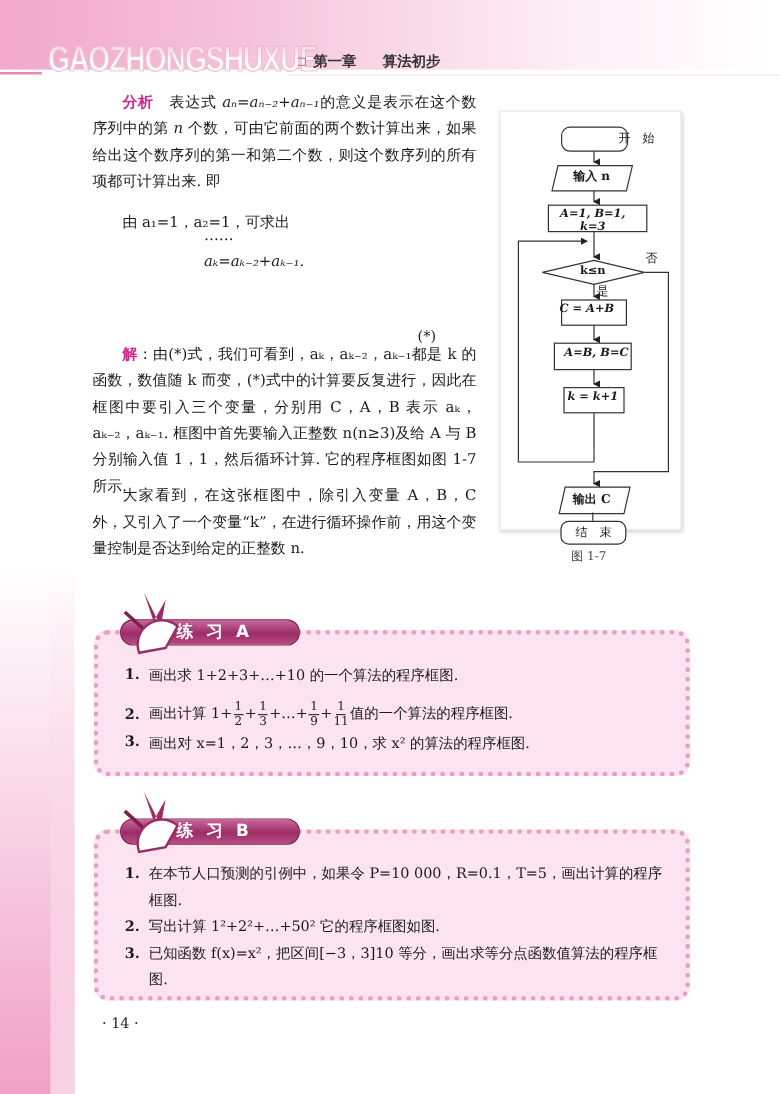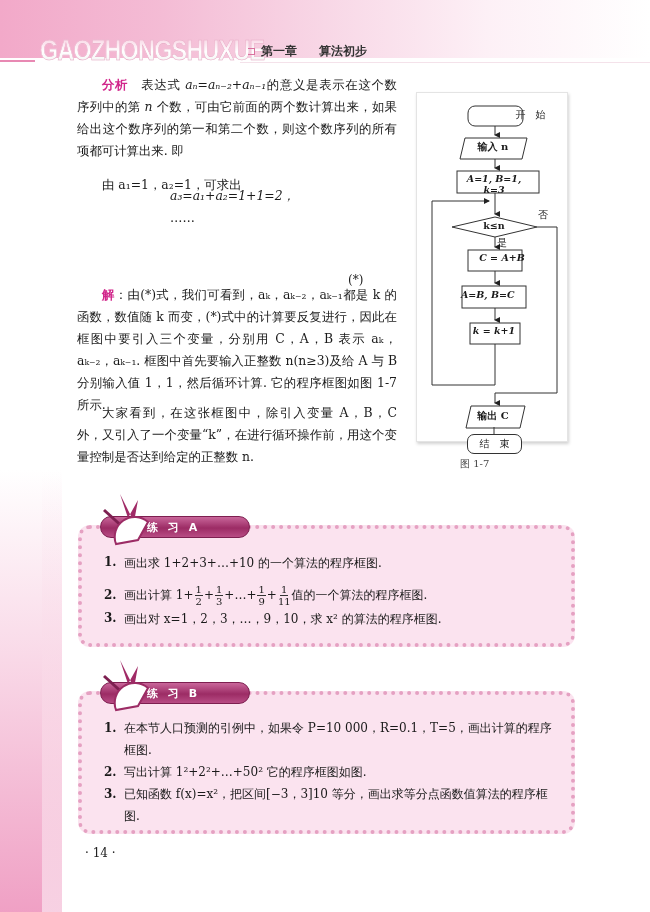--- a/index.html
+++ b/index.html
@@ -49,40 +49,40 @@
   .indent { text-indent: 25px; }
   .kw { color: #d1268b; font-family: "DejaVu Sans", sans-serif; font-weight: bold; }
   .m { font-style: italic; font-family: "DejaVu Serif", serif; }
   .eq-block { position: absolute; left: 170px; font-size: 12.4px; line-height: 22px; }
   .star { position: absolute; left: 348px; font-size: 12px; }
 
   .fig-frame {
     position: absolute; left: 416px; top: 92px; width: 152px; height: 350px;
     border: 1px solid #e4e4e4; box-shadow: 1px 2px 3px rgba(0,0,0,0.18); background: #fff;
   }
-  .fig-caption { position: absolute; left: 460px; top: 457px; font-size: 10px; color: #444; font-family: "DejaVu Serif", serif; }
+  .fig-caption { position: absolute; left: 476px; top: 457px; font-size: 10px; color: #444; font-family: "DejaVu Serif", serif; }
 
   .ex-box {
     position: absolute; left: 78px; width: 497px;
     background: #fbe3ef; border: 4px dotted #e5a1c2; border-radius: 12px;
   }
   .ex-a { top: 525px; height: 122px; }
   .ex-b { top: 691px; height: 143px; }
   .ex-items { position: absolute; left: 22px; right: 14px; font-size: 12px; }
   .ex-item { display: flex; }
   .ex-num { font-weight: bold; width: 20px; flex: none; font-family: "DejaVu Serif", serif; }
   .ex-txt { flex: 1; }
 
   .frac { display: inline-flex; flex-direction: column; align-items: center; vertical-align: middle; font-size: 10px; line-height: 11px; margin: 0 1px; }
   .frac .num { border-bottom: 1px solid #333; padding: 0 1px; }
   .badge-pill {
     position: absolute; height: 22px; border-radius: 11px;
     background: linear-gradient(180deg, #c9669a 0%, #9c2c65 55%, #b84c84 100%);
     border: 1px solid #7d1f50; color: #fff; font-family: "DejaVu Sans", sans-serif;
-    font-size: 11px; font-weight: bold; display: flex; align-items: center; padding-left: 46px;
+    font-size: 14px; font-weight: bold; display: flex; align-items: center; padding-left: 46px;
     letter-spacing: 3px;
   }
 
   .page-num { position: absolute; left: 85px; top: 846px; font-size: 12px; font-family: "DejaVu Serif", serif; color: #222; }
 </style>
 </head>
 <body>
 
 <div class="header-band"></div>
 <div class="header-rule"></div>
@@ -97,22 +97,22 @@
 
 <div class="left-strip"></div>
 <div class="left-strip2"></div>
 
 <div class="body-text p1 indent">
   <span class="kw">分析</span> <span>表达式 </span><span class="m">aₙ=aₙ₋₂+aₙ₋₁</span><span>的意义是表示在这个数序列中的第 </span><span class="m">n</span><span> 个数，可由它前面的两个数计算出来，如果给出这个数序列的第一和第二个数，则这个数序列的所有项都可计算出来. 即</span>
 </div>
 <div class="body-text indent" style="top:174px;">由 a₁=1，a₂=1，可求出</div>
 
 <div class="eq-block" style="top:185px;">
-  <div class="m">a₃=a₁+a₂=1+1=2，</div>
   <div>……</div>
+  <div class="m">aₖ=aₖ₋₂+aₖ₋₁.</div>
 </div>
 <div class="star" style="top:273px;">(*)</div>
 
 <div class="body-text indent" style="top:284px;">
   <span class="kw">解</span><span>：由(*)式，我们可看到，aₖ，aₖ₋₂，aₖ₋₁都是 k 的函数，数值随 k 而变，(*)式中的计算要反复进行，因此在框图中要引入三个变量，分别用 C，A，B 表示 aₖ，aₖ₋₂，aₖ₋₁. 框图中首先要输入正整数 n(n≥3)及给 A 与 B 分别输入值 1，1，然后循环计算. 它的程序框图如图 1-7 所示.</span>
 </div>
 <div class="body-text indent" style="top:402px;">大家看到，在这张框图中，除引入变量 A，B，C 外，又引入了一个变量“k”，在进行循环操作前，用这个变量控制是否达到给定的正整数 n.</div>
 
 <div class="fig-frame">
   <svg width="152" height="350" viewBox="0 0 152 350">
@@ -155,22 +155,22 @@
     </g>
   </svg>
 </div>
 
 <div style="position:absolute; left:467px; top:108px; width:55px; text-align:center; font-size:10px;margin-left:36px;">开　始</div>
 <div style="position:absolute; left:460px; top:140px; width:66px; text-align:center; font-size:10px; font-weight:bold;">输入 n</div>
 <div style="position:absolute; left:456px; top:173px; width:76px; text-align:center; font-size:9.5px; font-weight:bold; font-style:italic;">A=1, B=1, k=3</div>
 <div style="position:absolute; left:470px; top:220px; width:48px; text-align:center; font-size:9.5px; font-weight:bold; ">k≤n</div>
 <div style="position:absolute; left:538px; top:208px; font-size:10px;">否</div>
 <div style="position:absolute; left:497px; top:236px; font-size:10px;">是</div>
-<div style="position:absolute; left:465px; top:252px; width:74px; text-align:center; font-size:9.5px; font-weight:bold; font-style:italic;">C = A+B</div>
-<div style="position:absolute; left:461px; top:289px; width:72px; text-align:left; font-size:9.5px; font-weight:bold; font-style:italic;">A=B, B=C</div>
+<div style="position:absolute; left:452px; top:252px; width:74px; text-align:center; font-size:9.5px; font-weight:bold; font-style:italic;">C = A+B</div>
+<div style="position:absolute; left:461px; top:289px; width:72px; text-align:center; font-size:9.5px; font-weight:bold; font-style:italic;">A=B, B=C</div>
 <div style="position:absolute; left:469px; top:325px; width:50px; text-align:center; font-size:9.5px; font-weight:bold; font-style:italic;">k = k+1</div>
 <div style="position:absolute; left:466px; top:409px; width:54px; text-align:center; font-size:10px; font-weight:bold;">输出 C</div>
 <div style="position:absolute; left:467px; top:440px; width:55px; height:20px;"></div>
 <div class="fig-caption">图 1-7</div>
 
 <svg style="position:absolute; left:416px; top:92px;" width="152" height="350">
   <line x1="78" y1="335" x2="78" y2="342" stroke="#333"></line>
 </svg>
 <div style="position:absolute; left:466px; top:404px; width:1px; height:1px;"></div>
 <div style="position:absolute; left:467px; top:404px;"></div>

